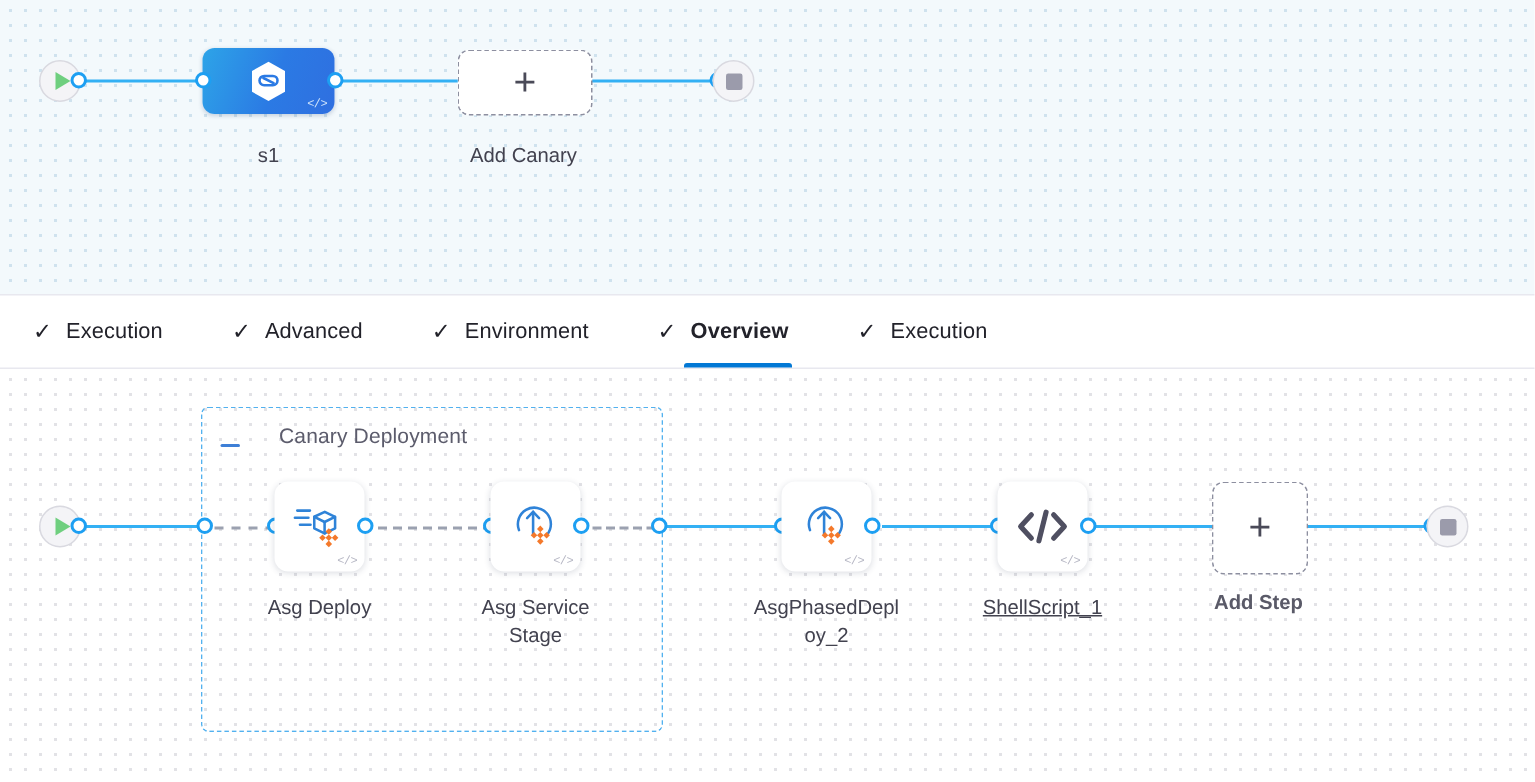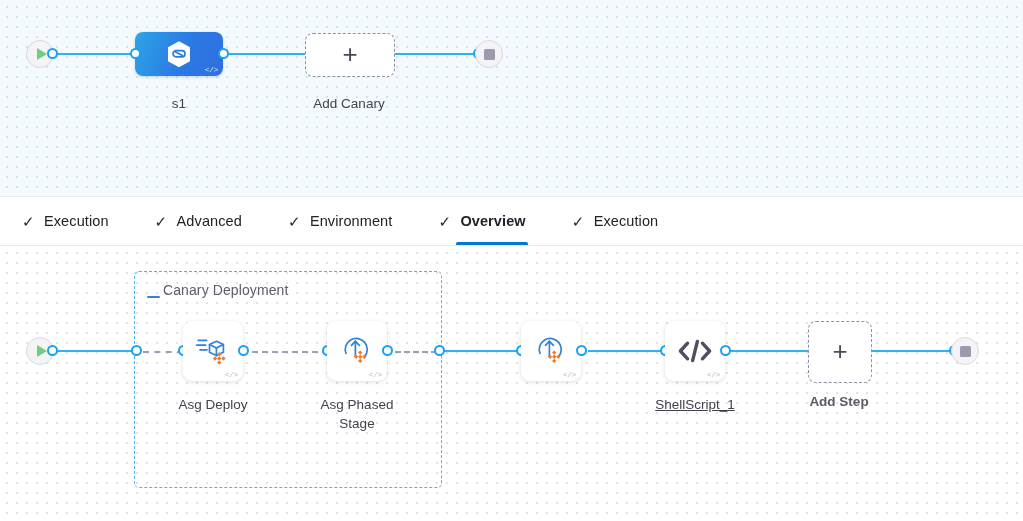--- a/index.html
+++ b/index.html
@@ -120,21 +120,21 @@
     display:flex;align-items:center;justify-content:center;
   }
 
   
   .groupbox{
     position:absolute;
     border:1.3px dashed #52b1ef;border-radius:5px;
     background:transparent;
   }
   .group-header{
-    position:absolute;left:12px;top:10px;display:flex;align-items:flex-end;gap:3px;
+    position:absolute;left:12px;top:10px;display:flex;align-items:flex-end;gap:26px;
   }
   .group-collapse{
     width:13px;height:2.5px;background:#3e7fd6;border-radius:2px;display:inline-block;
   }
   .group-title{font-size:14px;color:#5c5c6c;letter-spacing:.1px;}
 
   .icon-svg{display:block;}
 </style>
 </head>
 <body>
@@ -265,21 +265,21 @@
             <path d="M21.2 24.7 l2.2 2.2 l-2.2 2.2 l-2.2 -2.2 Z"></path>
             <path d="M17.0 20.6 l2.2 2.2 l-2.2 2.2 l-2.2 -2.2 Z"></path>
             <path d="M21.2 20.6 l2.2 2.2 l-2.2 2.2 l-2.2 -2.2 Z"></path>
           </g>
         </svg>
       </span>
       <span class="codebadge dark">&lt;/&gt;</span>
     </div>
     <div class="dot" style="left:382px;top:99px;"></div>
     <div class="node-label" style="left:302px;top:149px;width:110px;">
-      <div>Asg Phased</div>
+      <div>Asg Service</div>
       <div>Stage</div>
     </div>
 
     <div class="dot" style="left:434px;top:99px;"></div>
 
     <div class="dot" style="left:516px;top:99px;"></div>
     <div class="step-card" style="left:521px;top:75px;">
       <span>
         <svg width="36" height="34" viewBox="0 0 36 34" class="icon-svg">
           <g fill="none" stroke="#2f83d8" stroke-width="1.7" stroke-linecap="round">
@@ -292,20 +292,24 @@
             <path d="M25.4 20.6 l2.2 2.2 l-2.2 2.2 l-2.2 -2.2 Z"></path>
             <path d="M21.2 24.7 l2.2 2.2 l-2.2 2.2 l-2.2 -2.2 Z"></path>
             <path d="M17.0 20.6 l2.2 2.2 l-2.2 2.2 l-2.2 -2.2 Z"></path>
             <path d="M21.2 20.6 l2.2 2.2 l-2.2 2.2 l-2.2 -2.2 Z"></path>
           </g>
         </svg>
       </span>
       <span class="codebadge dark">&lt;/&gt;</span>
     </div>
     <div class="dot" style="left:576px;top:99px;"></div>
+    <div class="node-label" style="left:496px;top:149px;width:110px;">
+      <div>AsgPhasedDepl</div>
+      <div>oy_2</div>
+    </div>
 
     <div class="dot" style="left:660px;top:99px;"></div>
     <div class="step-card" style="left:665px;top:75px;">
       <span>
         <svg width="40" height="30" viewBox="0 0 40 30" class="icon-svg">
           <g fill="none" stroke="#4f4f61" stroke-width="3.4" stroke-linecap="round" stroke-linejoin="round">
             <path d="M12.6 7.2 L5.4 15.0 L12.6 22.8"></path>
             <path d="M27.4 7.2 L34.6 15.0 L27.4 22.8"></path>
             <path d="M22.4 5.4 L17.6 24.6"></path>
           </g>

